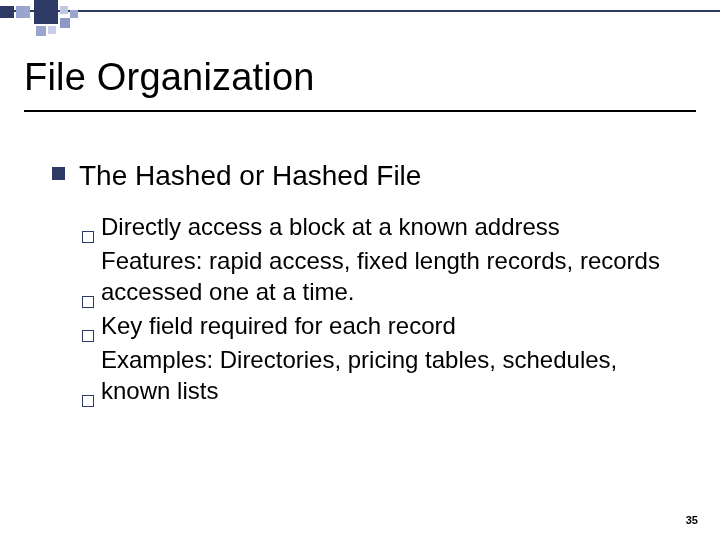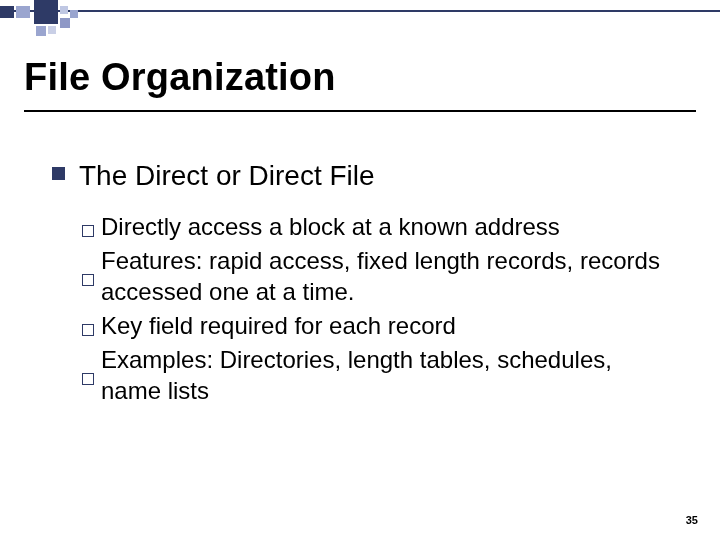--- a/index.html
+++ b/index.html
@@ -1,27 +1,27 @@
 <!DOCTYPE html>
 <html><head>
 <meta charset="utf-8">
 <style>
   * { margin: 0; padding: 0; box-sizing: border-box; }
   html, body { width: 720px; height: 540px; background: #fff; font-family: Arial, Helvetica, sans-serif; color: #000; }
   .slide { position: relative; width: 720px; height: 540px; }
   .deco { position: absolute; left: 0; top: 0; width: 720px; height: 40px; }
   .deco svg { display: block; }
-  .title { position: absolute; left: 24px; top: 56px; font-size: 38px; font-weight: 700; letter-spacing: 0.2px; }
+  .title { position: absolute; left: 24px; top: 56px; font-size: 38px; font-weight: 400; letter-spacing: 0.2px; }
   .title-underline { position: absolute; left: 24px; top: 110px; width: 672px; height: 2px; background: #000; }
   .content { position: absolute; left: 52px; top: 158px; width: 620px; }
   .bullet-lvl1 { display: flex; align-items: flex-start; margin-bottom: 18px; }
   .bullet-lvl1 .marker { width: 13px; height: 13px; background: #2e3a66; margin-top: 9px; margin-right: 14px; flex-shrink: 0; }
   .bullet-lvl1 .text { font-size: 28px; line-height: 1.25; }
   .sub { margin-left: 30px; }
-  .bullet-lvl2 { display: flex; align-items: center; margin-bottom: 2px; }
+  .bullet-lvl2 { display: flex; align-items: flex-end; margin-bottom: 2px; }
   .bullet-lvl2 .marker { width: 12px; height: 12px; border: 1.6px solid #2e3a66; background: transparent; margin-top: 8px; margin-right: 7px; flex-shrink: 0; }
   .bullet-lvl2 .text { font-size: 24px; line-height: 1.32; max-width: 560px; }
   .pagenum { position: absolute; right: 22px; bottom: 14px; font-size: 11px; font-weight: 700; }
 </style>
 </head>
 <body>
 
 <div class="slide">
 
   <div class="deco">
@@ -37,36 +37,36 @@
       <rect x="48" y="26" width="8" height="8" fill="#c9cfe6"></rect>
     </svg>
   </div>
 
   <h1 class="title">File Organization</h1>
   <div class="title-underline"></div>
 
   <div class="content">
     <div class="bullet-lvl1">
       <span class="marker"></span>
-      <span class="text">The Direct or Direct File</span>
+      <span class="text">The Hashed or Hashed File</span>
     </div>
     <div class="sub">
       <div class="bullet-lvl2">
         <span class="marker"></span>
         <span class="text">Directly access a block at a known address</span>
       </div>
       <div class="bullet-lvl2">
         <span class="marker"></span>
         <span class="text">Features: rapid access, fixed length records, records accessed one at a time.</span>
       </div>
       <div class="bullet-lvl2">
         <span class="marker"></span>
         <span class="text">Key field required for each record</span>
       </div>
       <div class="bullet-lvl2">
         <span class="marker"></span>
-        <span class="text">Examples: Directories, length tables, schedules, name lists</span>
+        <span class="text">Examples: Directories, pricing tables, schedules, known lists</span>
       </div>
     </div>
   </div>
 
   <div class="pagenum">35</div>
 </div>
 
 </body></html>

